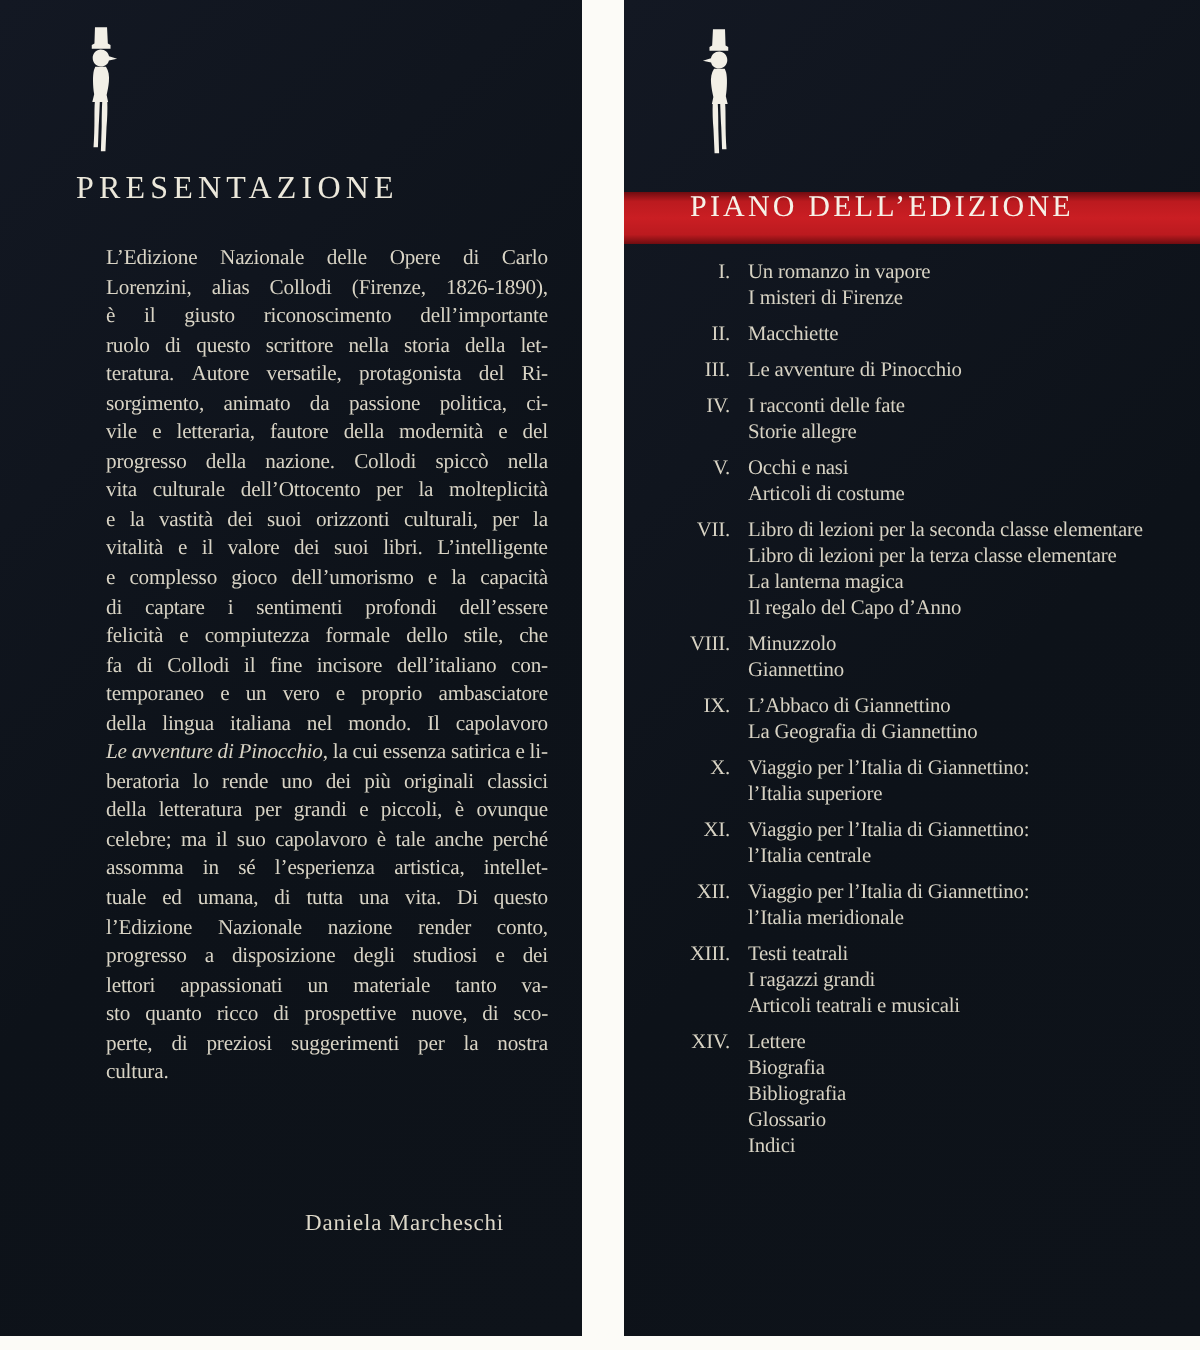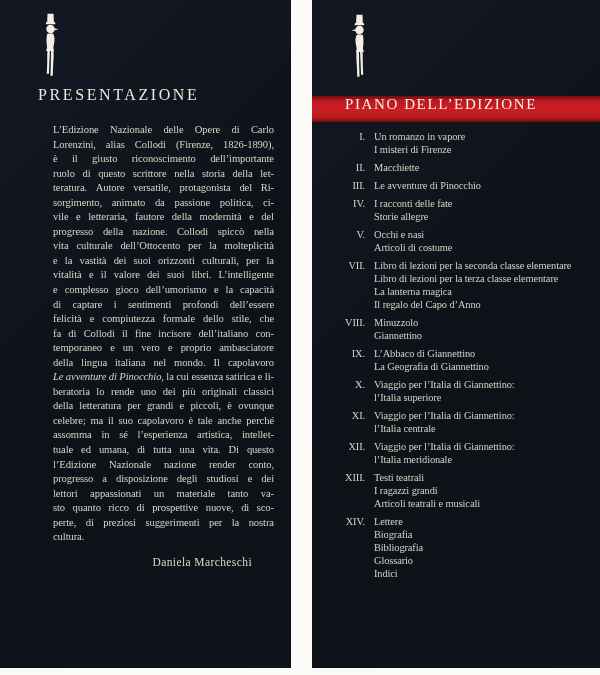--- a/index.html
+++ b/index.html
@@ -32,21 +32,21 @@
 
   .para {
     position: absolute; left: 53px; top: 123px; width: 221px;
     color: #d9d4c5; font-size: 10.6px; line-height: 14.55px;
     letter-spacing: -0.1px;
   }
   .pline { display: flex; justify-content: space-between; white-space: nowrap; }
   .pline i { }
 
   .signature {
-    position: absolute; left: 38px; top: 556px; width: 214px;
+    position: absolute; left: 38px; top: 606px; width: 214px;
     text-align: right; color: #ddd8c9; font-size: 11.5px;
     letter-spacing: 0.4px;
   }
 
   .banner {
     position: absolute; left: 0; top: 96px; width: 100%; height: 26px;
     background: linear-gradient(180deg, #6f0c10 0%, #bb1a1f 18%, #ca1e23 50%, #bb1a1f 82%, #6f0c10 100%);
     display: flex; align-items: flex-start;
   }
   .banner-label {

